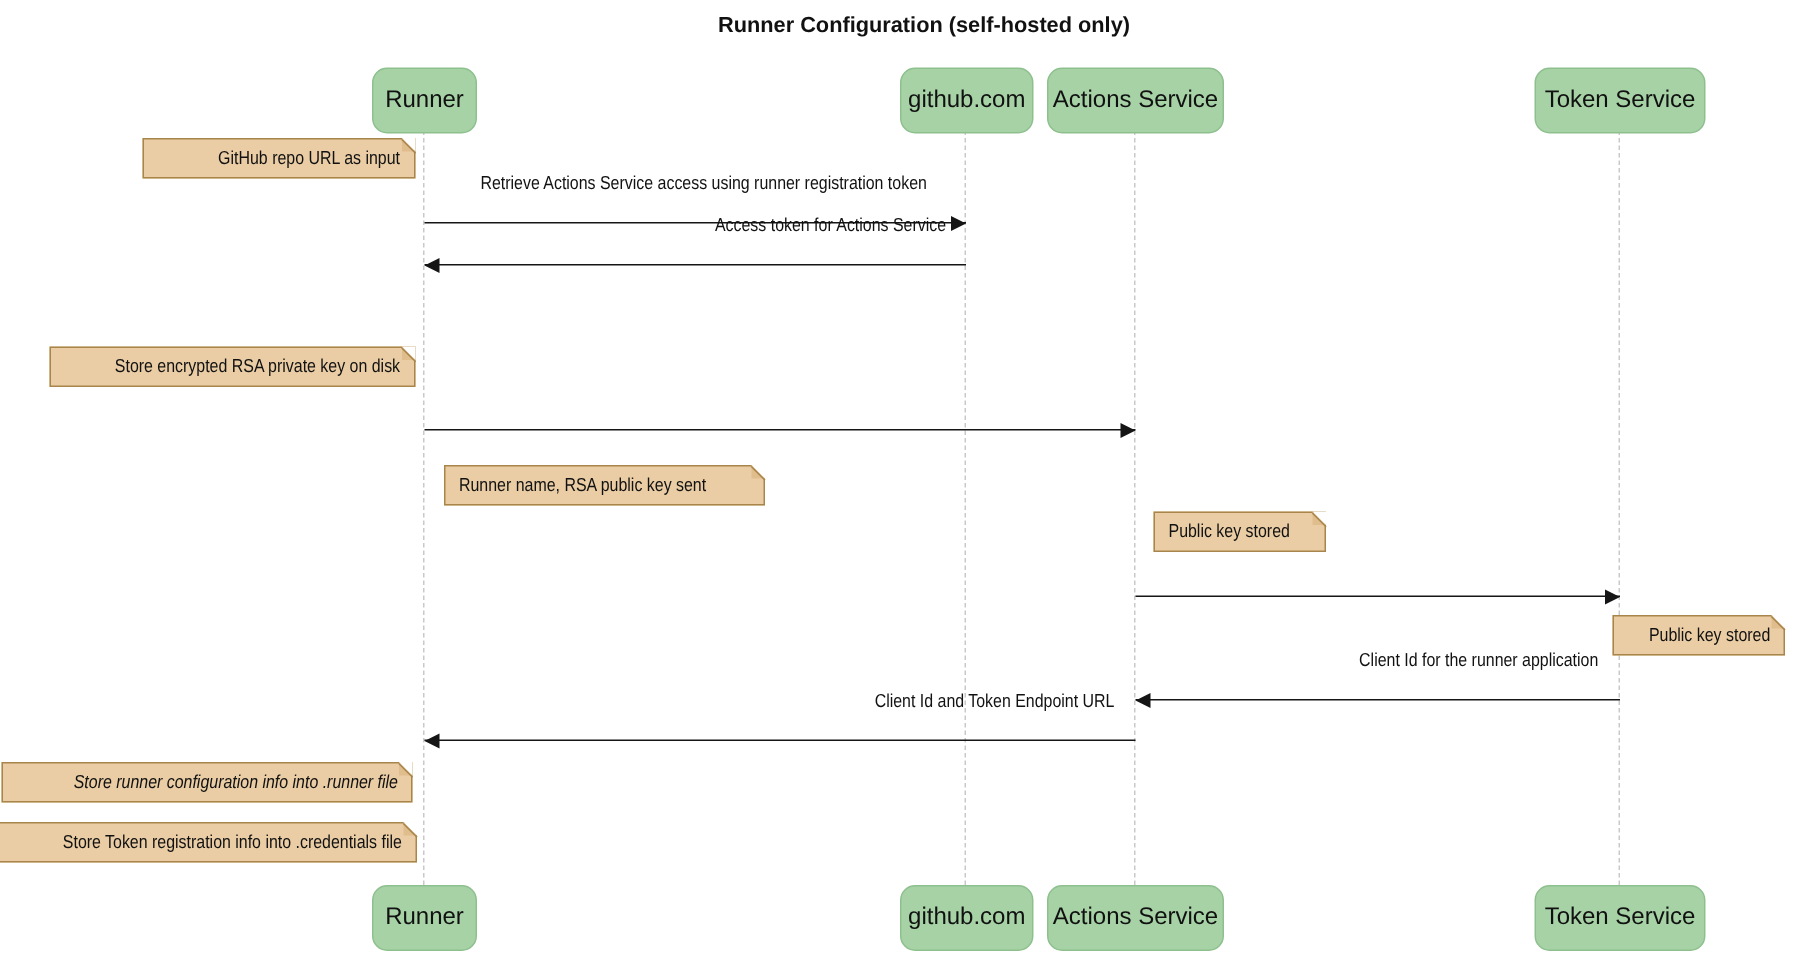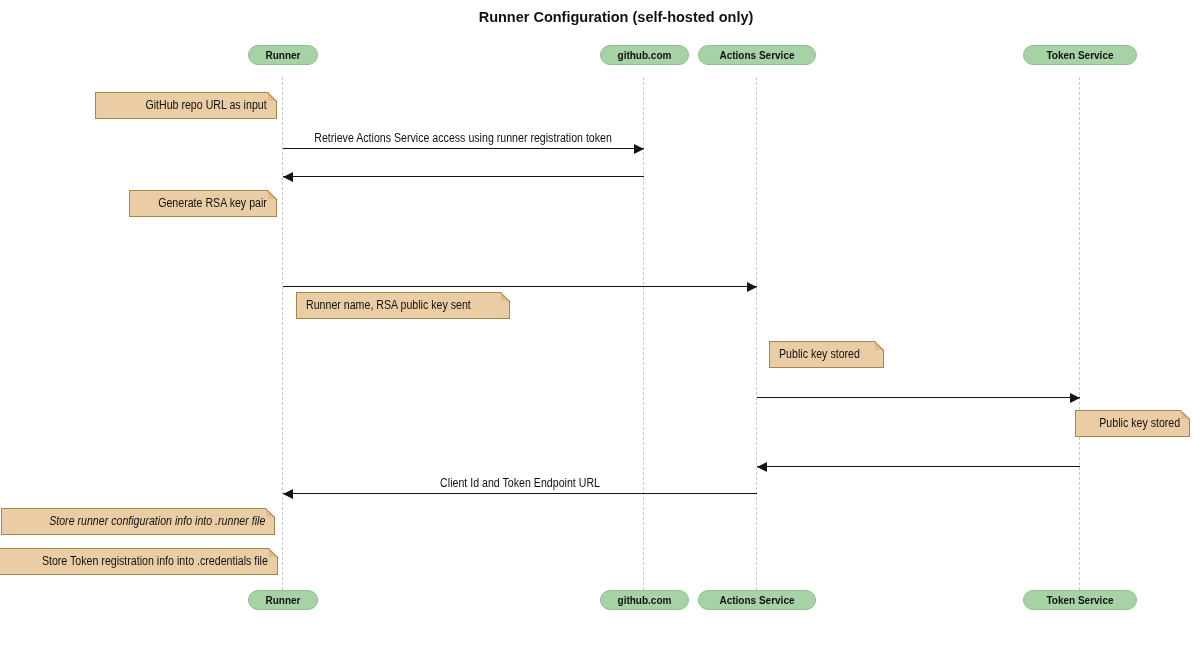--- a/index.html
+++ b/index.html
@@ -14,33 +14,32 @@
     position:absolute; top:9px; left:12px; right:0;
     text-align:center; font-size:14.5px; font-weight:bold;
     color:var(--text,#111);
     padding-left:20px;
   }
   .lifeline {
     position:absolute; top:77px; height:513px; width:0;
     border-left:1px dashed var(--lifeline,#c9c9c9);
   }
   .actor {
-    position:absolute; height:20px;
+    position:absolute; height:44px;
     background:var(--actor_fill,#a6d2a6);
     border:1px solid var(--actor_border,#8fc08f);
     border-radius:10px;
     display:flex; align-items:center; justify-content:center;
-    font-size:10px; color:var(--actor_text,#111);
+    font-size:16px; color:var(--actor_text,#111);
     box-sizing:border-box;
-    font-weight:bold;
   }
   .msg { position:absolute; height:18px; }
   .msg-label {
-    position:absolute; left:0; right:0; bottom:4px;
-    text-align:center; font-size:12.5px; white-space:nowrap;
+    position:absolute; left:0; right:0; bottom:20px;
+    text-align:right; font-size:12.5px; white-space:nowrap;
     line-height:13px;
   }
   .msg-label > span { display:inline-block; transform:scaleX(0.85); transform-origin:center bottom; }
   .msg-line {
     position:absolute; left:0; right:0; bottom:0; height:0;
     border-top:1px solid var(--arrow,#151515);
   }
   .head { position:absolute; top:-5px; width:0; height:0;
     border-top:5px solid transparent; border-bottom:5px solid transparent; }
   .head.right { right:0; border-left:10px solid var(--arrow,#151515); }
@@ -85,55 +84,57 @@
   <div class="actor" style="left:698px;  top:590px; width:118px;">Actions Service</div>
   <div class="actor" style="left:1023px; top:590px; width:114px;">Token Service</div>
 
   <div class="msg" style="left:283px; top:131px; width:361px;">
     <div class="msg-label"><span>Retrieve Actions Service access using runner registration token</span></div>
     <div class="msg-line">
         <i class="head right"></i>
       </div>
   </div>
   <div class="msg" style="left:283px; top:159px; width:361px;">
+    <div class="msg-label"><span>Access token for Actions Service</span></div>
     <div class="msg-line">
         <i class="head left"></i>
       </div>
   </div>
   <div class="msg" style="left:283px; top:269px; width:474px;">
     <div class="msg-line">
         <i class="head right"></i>
       </div>
   </div>
   <div class="msg" style="left:757px; top:380px; width:323px;">
     <div class="msg-line">
         <i class="head right"></i>
       </div>
   </div>
   <div class="msg" style="left:757px; top:449px; width:323px;">
+    <div class="msg-label"><span>Client Id for the runner application</span></div>
     <div class="msg-line">
         <i class="head left"></i>
       </div>
   </div>
   <div class="msg" style="left:283px; top:476px; width:474px;">
     <div class="msg-label"><span>Client Id and Token Endpoint URL</span></div>
     <div class="msg-line">
         <i class="head left"></i>
       </div>
   </div>
 
   <div class="note anchor-right" style="right:923px; top:92px;padding-left:28px;">
     <span class="txt">GitHub repo URL as input</span>
     <i class="fold-flap"></i><i class="fold-cut"></i><i class="fold-line"></i>
   </div>
-  <div class="note anchor-right" style="right:923px; top:190px;">
-    <span class="txt">Generate RSA key pair</span>
+  <div class="note anchor-right" style="right:923px; top:231px;">
+    <span class="txt">Store encrypted RSA private key on disk</span>
     <i class="fold-flap"></i><i class="fold-cut"></i><i class="fold-line"></i>
   </div>
-  <div class="note anchor-left" style="left:296px; top:292px;">
+  <div class="note anchor-left" style="left:296px; top:310px;">
     <span class="txt">Runner name, RSA public key sent</span>
     <i class="fold-flap"></i><i class="fold-cut"></i><i class="fold-line"></i>
   </div>
   <div class="note anchor-left" style="left:769px; top:341px;">
     <span class="txt">Public key stored</span>
     <i class="fold-flap"></i><i class="fold-cut"></i><i class="fold-line"></i>
   </div>
   <div class="note anchor-right" style="right:10px; top:410px;">
     <span class="txt">Public key stored</span>
     <i class="fold-flap"></i><i class="fold-cut"></i><i class="fold-line"></i>

